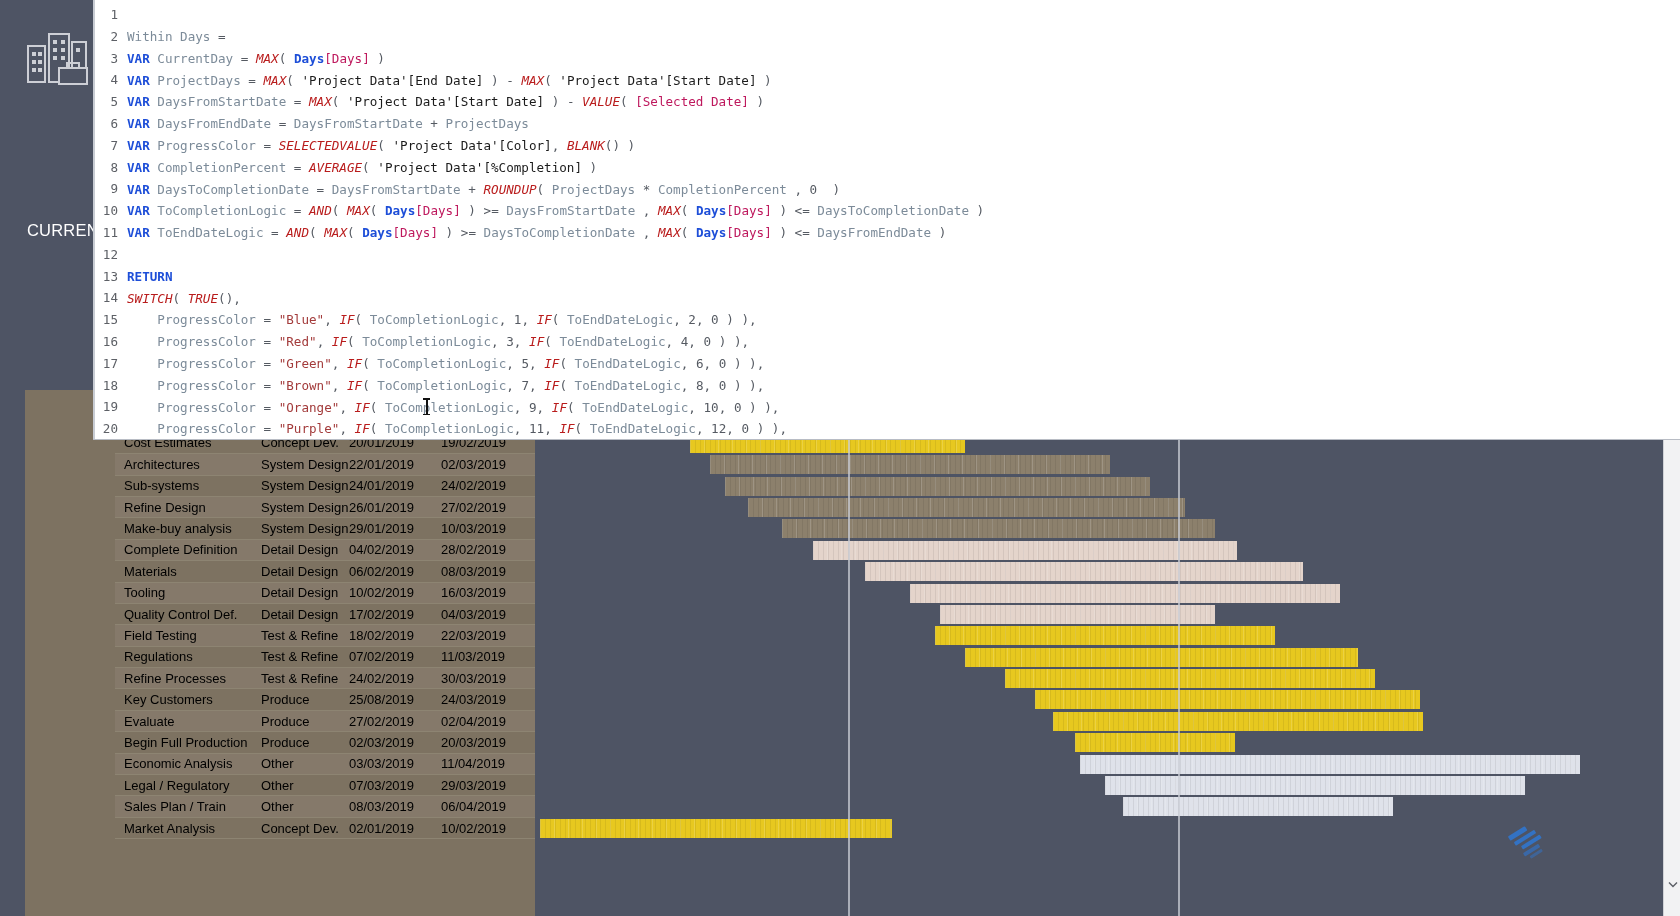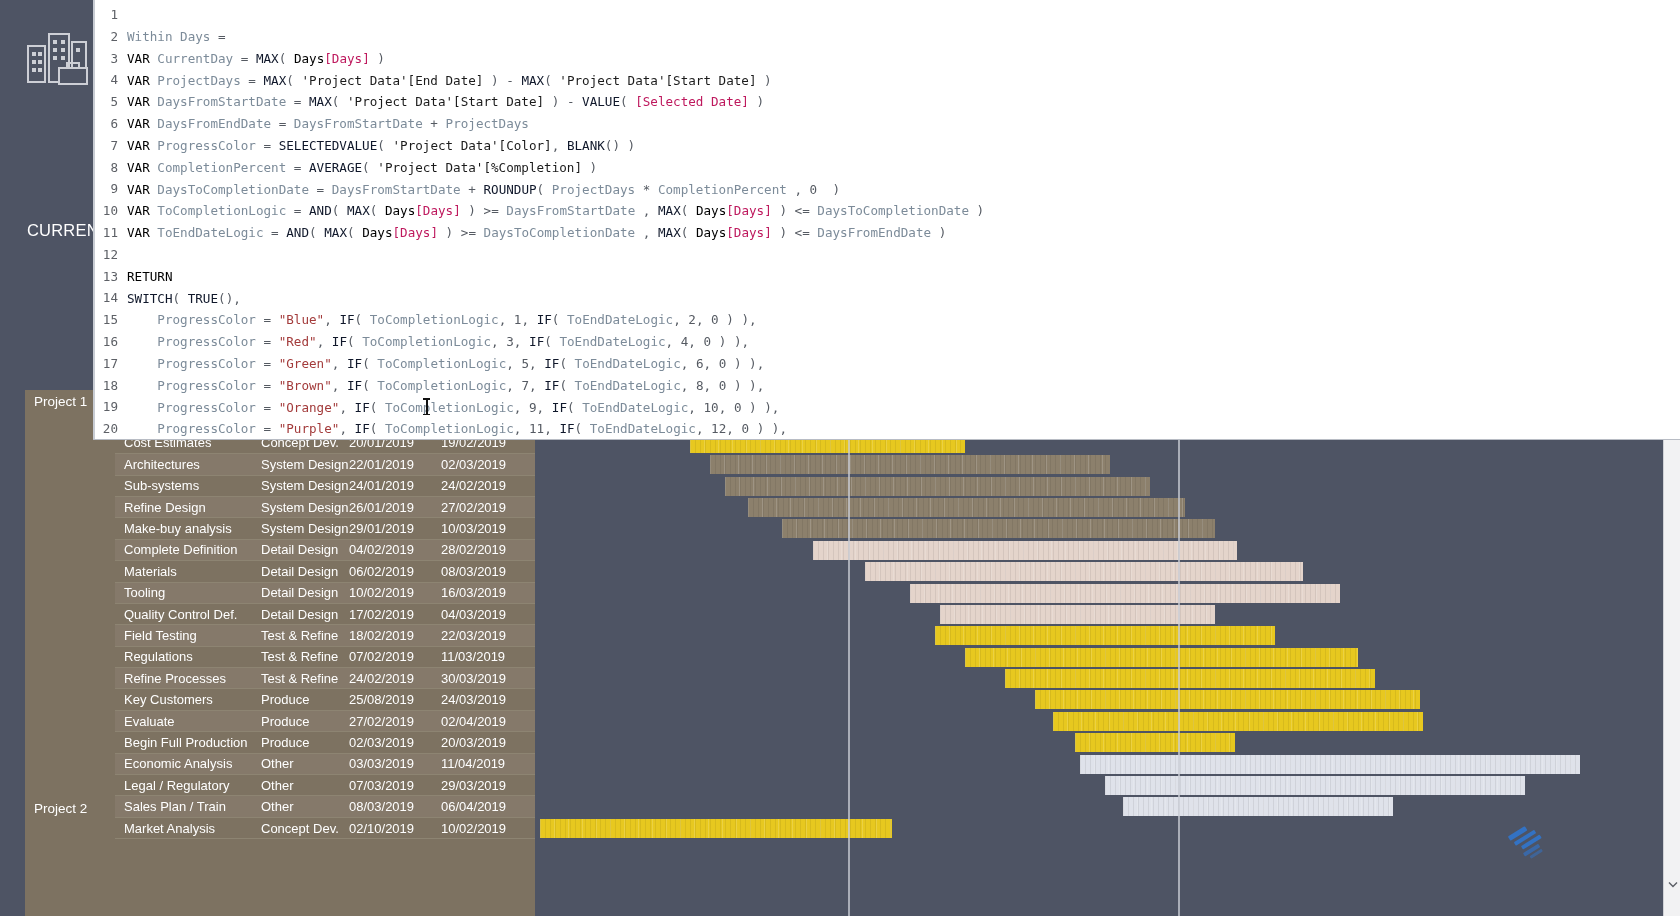--- a/index.html
+++ b/index.html
@@ -60,21 +60,21 @@
   }
   .rows-area {
     position: absolute; left: 90px; top: 0; right: 0; bottom: 0;
   }
   .mrow {
     position: relative;
     height: 21.4px;
     border-bottom: 1px solid #8d8472;
     display: flex;
     align-items: center;
-    color: #ffffff;
+    color: #000000;
     font-size: 13px;
     white-space: nowrap;
   }
   .mrow.alt { background: #85796a; }
   .c-task  { width: 146px; padding-left: 9px; overflow: hidden; }
   .c-phase { width: 88px;  overflow: hidden; }
   .c-start { width: 92px;  }
   .c-end   { width: 90px;  }
 
   
@@ -147,23 +147,23 @@
     white-space: pre;
   }
   .line { position: relative; height: 21.8px; display: flex; }
   .ln {
     width: 32px; min-width: 32px; text-align: right;
     color: #5d6066; padding-right: 9px;
     user-select: none;
   }
   .ltext { position: relative; margin-top: 22px; }
   .line.sel .ltext { background: #bcd6f0; }
-  .t-kw    { color: #000000; font-weight: 400; }
+  .t-kw    { color: #1d4ed8; font-weight: 700; }
   .t-var   { color: #7c8b99; }
-  .t-fn    { color: #0f172a; }
+  .t-fn    { color: #b91c1c; font-style: italic; }
   .t-str   { color: #a33b3b; }
   .t-tbl   { color: #1b1b1b; }
   .t-meas  { color: #be185d; }
   .t-op    { color: #555a62; }
   .i-beam {
     position: absolute;
     left: 330px; top: 398px;
     width: 7px; height: 17px;
     pointer-events: none;
   }
@@ -205,24 +205,20 @@
         <rect x="52" y="20" width="4" height="4" fill="#d8dae0" stroke="none"></rect>
         <rect x="35" y="40" width="28" height="16" fill="#4e5464"></rect>
         <rect x="35" y="40" width="28" height="16"></rect>
         <path d="M43 40 v-5 h12 v5"></path>
       </svg>
     </div>
 
     <div class="current-label">CURRENT</div>
 
     <div class="matrix">
-      <div class="matrix-col-project">
-        <div class="proj-label" id="pg0" style="top: 4px;">Project 1</div>
-        <div class="proj-label" id="pg1" style="top: 410.6px;">Project 2</div>
-      </div>
       <div class="rows-area" id="matrix-rows">
           <div class="mrow">
             <div class="c-task"></div>
           </div>
           <div class="mrow alt">
             <div class="c-task">Rough Prototypes</div>
             <div class="c-phase">Concept Dev.</div>
             <div class="c-start">06/01/2019</div>
             <div class="c-end">30/01/2019</div>
           </div>
@@ -330,21 +326,21 @@
           </div>
           <div class="mrow alt">
             <div class="c-task">Sales Plan / Train</div>
             <div class="c-phase">Other</div>
             <div class="c-start">08/03/2019</div>
             <div class="c-end">06/04/2019</div>
           </div>
           <div class="mrow">
             <div class="c-task">Market Analysis</div>
             <div class="c-phase">Concept Dev.</div>
-            <div class="c-start">02/10/2019</div>
+            <div class="c-start">02/01/2019</div>
             <div class="c-end">10/02/2019</div>
           </div>
         </div>
     </div>
 
     <div class="gantt">
       <div id="gantt-rows">
           <div class="gantt-row"></div>
           <div class="gantt-row">
             <div class="bar" style="left: 22px; width: 225px; background-color: rgb(231, 200, 31);"></div>

